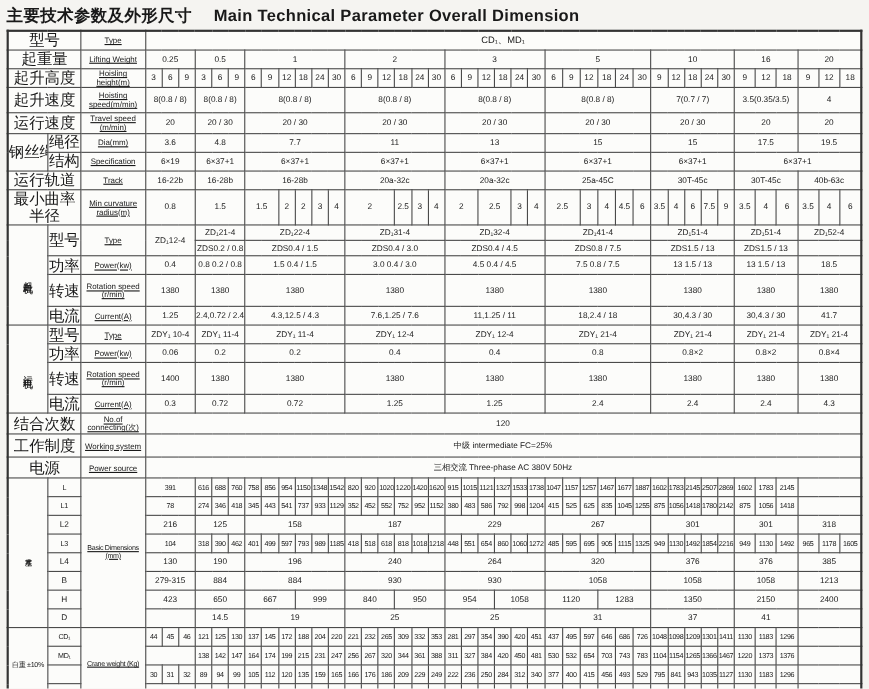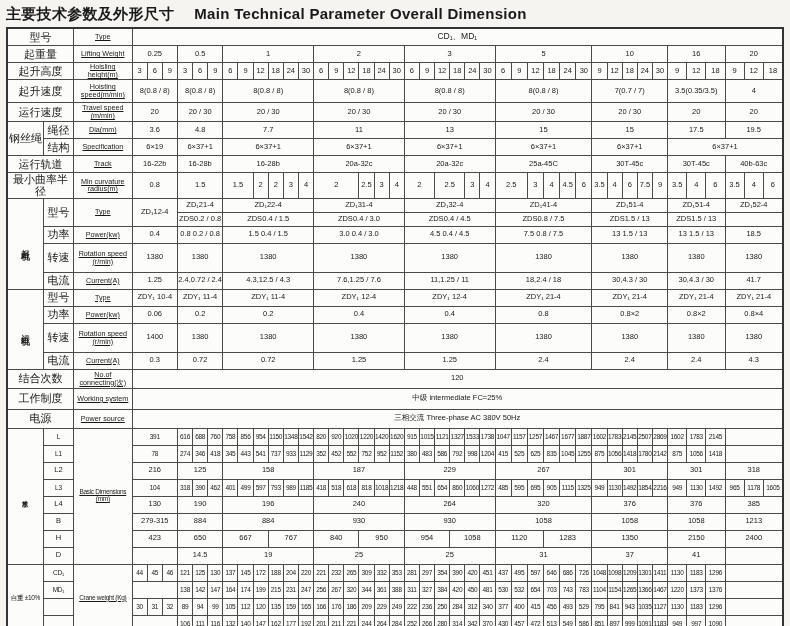--- a/index.html
+++ b/index.html
@@ -3,21 +3,21 @@
 <meta charset="utf-8">
 <style>
   html,body{margin:0;padding:0;background:#f5f4f1;width:790px;height:626px;overflow:hidden;
     font-family:"Liberation Sans","DejaVu Sans",sans-serif;color:#191919;}
   .title{font-weight:bold;font-size:15px;padding:5px 0 3px 6px;letter-spacing:.3px;white-space:nowrap;}
   .title .en{margin-left:20px;}
   table{border-collapse:collapse;table-layout:fixed;margin-left:6px;width:778px;background:#fcfcfa;}
   td{border:1px solid #4a4a4a;text-align:center;vertical-align:middle;font-size:7.5px;
      padding:0;line-height:1.12;overflow:hidden;white-space:nowrap;height:16px;}
   table{border:2px solid #333;}
-  td.zh{font-size:11px;}
+  td.zh{font-size:14px;}
   td.en{font-size:7.2px;white-space:normal;line-height:1.05;text-decoration:underline;}
   td.vert{writing-mode:vertical-rl;text-orientation:upright;font-size:9px;letter-spacing:1px;white-space:normal;}
   td.wrap{white-space:normal;margin-top:36px;}
   td.hdr{font-size:8.5px;margin-top:28px;}
   tr.dense td{font-size:6.5px;letter-spacing:-.3px;}
   tr.h14 td{height:13px;} tr.h18 td{height:18px;} tr.h20 td{height:20px;}
   tr.h22 td{height:22px;} tr.h28 td{height:28px;text-align:center;}
 </style>
 </head>
 <body>
@@ -526,21 +526,21 @@
         <td colspan="6">1058</td>
         <td colspan="5">1058</td>
         <td colspan="3">1058</td>
         <td colspan="3">1213</td>
       </tr>
       <tr>
         <td>H</td>
         <td colspan="3">423</td>
         <td colspan="3">650</td>
         <td colspan="3">667</td>
-        <td colspan="3">767</td>
+        <td colspan="3">999</td>
         <td colspan="3">840</td>
         <td colspan="3">950</td>
         <td colspan="3">954</td>
         <td colspan="3">1058</td>
         <td colspan="3">1120</td>
         <td colspan="3">1283</td>
         <td colspan="5">1350</td>
         <td colspan="3">2150</td>
         <td colspan="3">2400</td>
       </tr>

